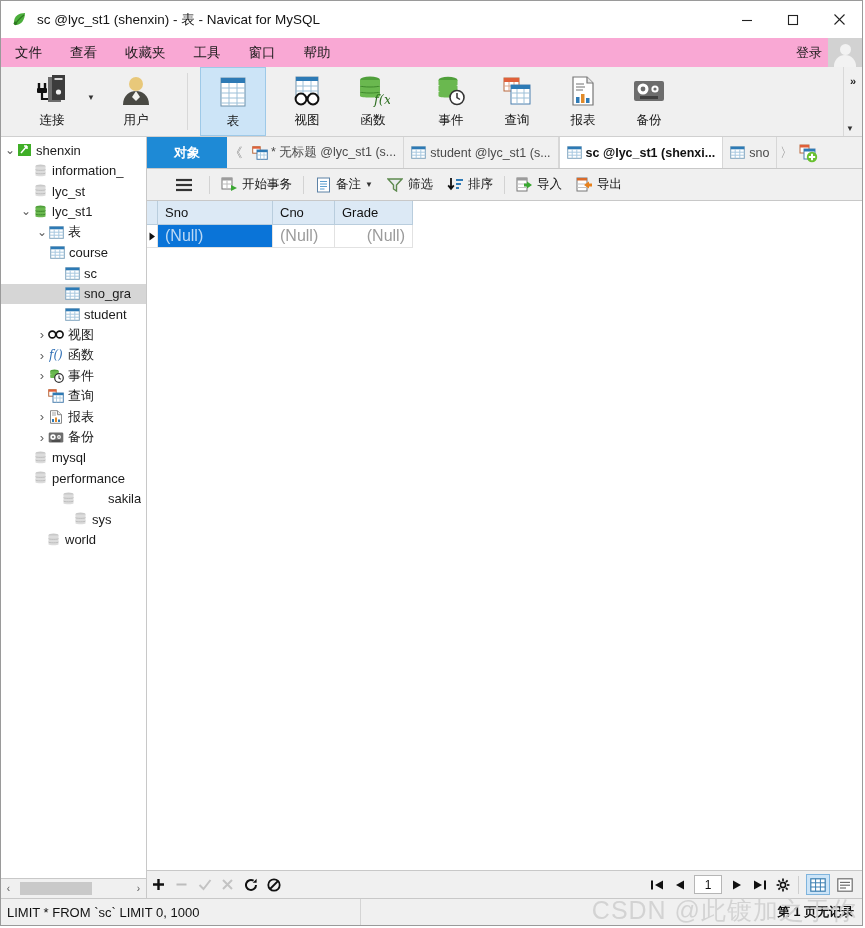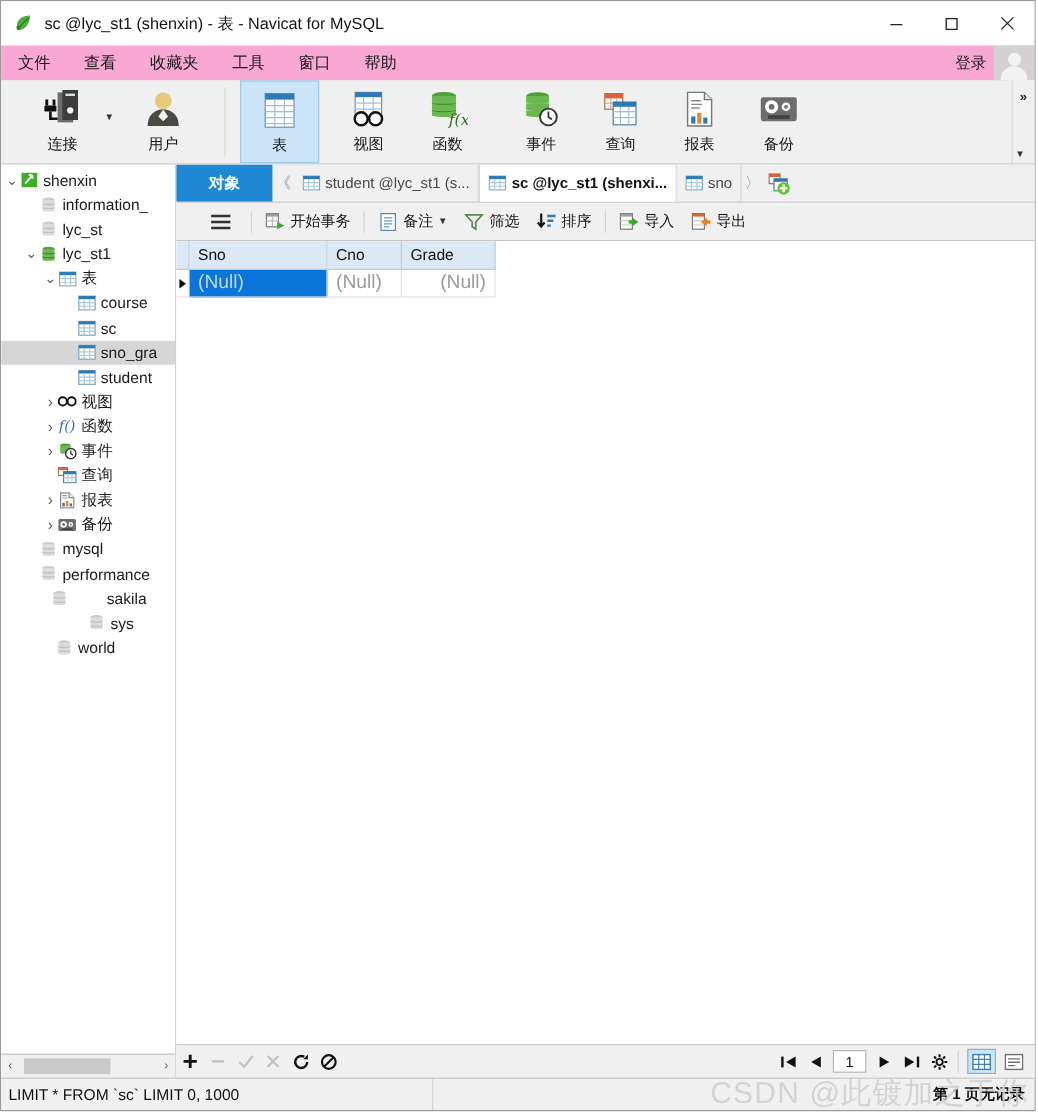--- a/index.html
+++ b/index.html
@@ -426,21 +426,21 @@
                 <g stroke="#a9c9e0" stroke-width="1">
                   <line x1="0.7" y1="6.2" x2="14.3" y2="6.2"></line>
                   <line x1="0.7" y1="9.2" x2="14.3" y2="9.2"></line>
                   <line x1="5.2" y1="3.3" x2="5.2" y2="12.3"></line>
                   <line x1="9.8" y1="3.3" x2="9.8" y2="12.3"></line>
                 </g>
               </svg>
             </span>
             <span class="tlabel">表</span>
           </div>
-          <div class="trow" style="padding-left: 51px;">
+          <div class="trow" style="padding-left: 36px;">
             <span class="tarrow"></span>
             <span class="tico">
               <svg width="15" height="13" viewBox="0 0 15 13">
                 <rect x="0.7" y="0.7" width="13.6" height="11.6" fill="#fff" stroke="#7fa3bd" stroke-width="1"></rect>
                 <rect x="0.7" y="0.7" width="13.6" height="2.6" fill="#2d7ab5"></rect>
                 <g stroke="#a9c9e0" stroke-width="1">
                   <line x1="0.7" y1="6.2" x2="14.3" y2="6.2"></line>
                   <line x1="0.7" y1="9.2" x2="14.3" y2="9.2"></line>
                   <line x1="5.2" y1="3.3" x2="5.2" y2="12.3"></line>
                   <line x1="9.8" y1="3.3" x2="9.8" y2="12.3"></line>
@@ -603,21 +603,21 @@
                 <path d="M1.5 5.8 v3 c0 1,10 1,10 0 v-3" fill="#dcdcdc"></path>
                 <path d="M1.5 9.2 v2.4 c0 1,10 1,10 0 v-2.4" fill="#dcdcdc"></path>
                 <g stroke="#bdbdbd" fill="none">
                   <path d="M1.5 5.6 c0 1,10 1,10 0"></path>
                   <path d="M1.5 9 c0 1,10 1,10 0"></path>
                 </g>
               </svg>
             </span>
             <span class="tlabel">performance</span>
           </div>
-          <div class="trow" style=" gap: 28px;">
+          <div class="trow" style="padding-left: 19px; gap: 28px;">
             <span class="tarrow"></span>
             <span class="tico">
               <svg width="13" height="14" viewBox="0 0 13 14">
                 <ellipse cx="6.5" cy="2.4" rx="5" ry="1.8" fill="#c9c9c9"></ellipse>
                 <path d="M1.5 2.4 v3 c0 1,10 1,10 0 v-3" fill="#dcdcdc"></path>
                 <path d="M1.5 5.8 v3 c0 1,10 1,10 0 v-3" fill="#dcdcdc"></path>
                 <path d="M1.5 9.2 v2.4 c0 1,10 1,10 0 v-2.4" fill="#dcdcdc"></path>
                 <g stroke="#bdbdbd" fill="none">
                   <path d="M1.5 5.6 c0 1,10 1,10 0"></path>
                   <path d="M1.5 9 c0 1,10 1,10 0"></path>
@@ -667,20 +667,34 @@
         <div class="hs-arrow">›</div>
       </div>
     </div>
 
     <div class="right">
 
       <div class="tabbar">
         <div class="tab-obj">对象</div>
         <div class="tab-nav">《</div>
         <div id="tabs" style="display:flex;align-items:stretch;min-width:0;">
+            <div class="tab">
+              <span class="tbico"><svg width="16" height="14" viewBox="0 0 16 14">
+                  <rect x="0.7" y="0.7" width="7.5" height="6.5" fill="#fff" stroke="#b9693e" stroke-width="1"></rect>
+                  <rect x="0.7" y="0.7" width="7.5" height="2" fill="#e0603a"></rect>
+                  <rect x="5" y="4" width="10.3" height="9.3" fill="#fff" stroke="#4a7fae" stroke-width="1"></rect>
+                  <rect x="5" y="4" width="10.3" height="2.2" fill="#2d7ab5"></rect>
+                  <g stroke="#a9c9e0" stroke-width="0.9">
+                    <line x1="5" y1="9" x2="15.3" y2="9"></line>
+                    <line x1="8.5" y1="6.2" x2="8.5" y2="13.3"></line>
+                    <line x1="12" y1="6.2" x2="12" y2="13.3"></line>
+                  </g>
+                </svg></span>
+              <span>* 无标题 @lyc_st1 (s...</span>
+            </div>
             <div class="tab">
               <span class="tbico"><svg width="15" height="13" viewBox="0 0 15 13">
                   <rect x="0.7" y="0.7" width="13.6" height="11.6" fill="#fff" stroke="#7fa3bd" stroke-width="1"></rect>
                   <rect x="0.7" y="0.7" width="13.6" height="2.6" fill="#2d7ab5"></rect>
                   <g stroke="#a9c9e0" stroke-width="1">
                     <line x1="0.7" y1="6.2" x2="14.3" y2="6.2"></line>
                     <line x1="0.7" y1="9.2" x2="14.3" y2="9.2"></line>
                     <line x1="5.2" y1="3.3" x2="5.2" y2="12.3"></line>
                     <line x1="9.8" y1="3.3" x2="9.8" y2="12.3"></line>
                   </g>

